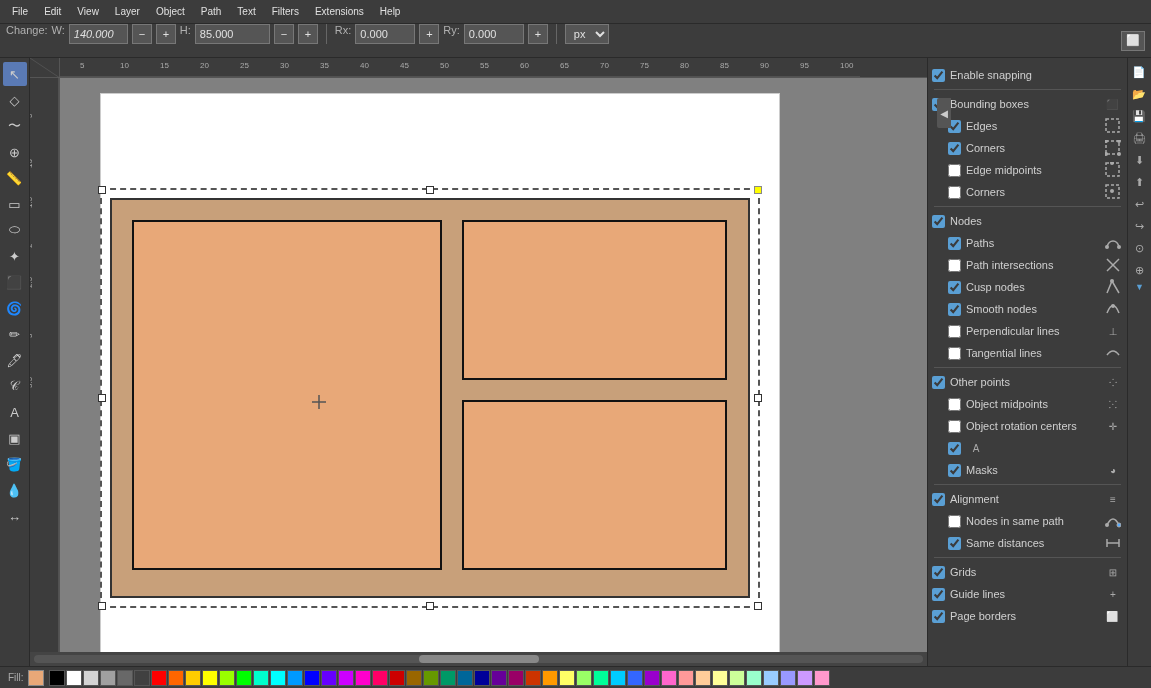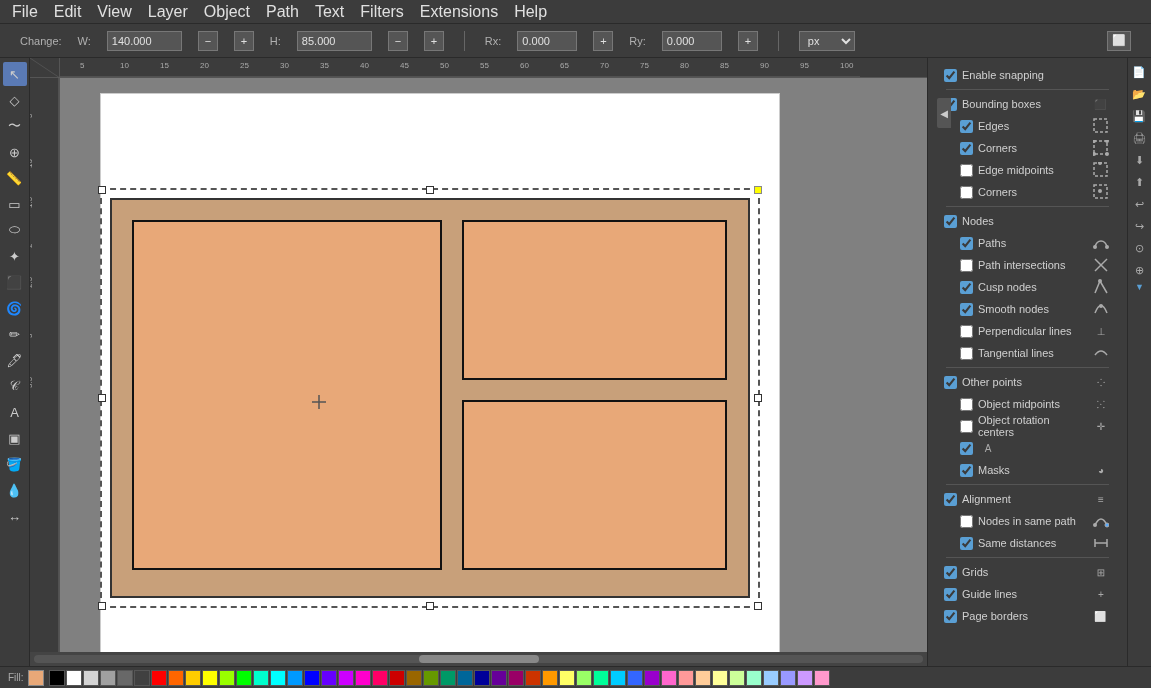--- a/index.html
+++ b/index.html
@@ -1,23 +1,23 @@
 <!DOCTYPE html>
 <html><head>
   <meta charset="utf-8">
   <style>
     * { box-sizing: border-box; margin: 0; padding: 0; }
     body { background: #3c3c3c; font-family: 'Segoe UI', Arial, sans-serif; font-size: 12px; color: #e0e0e0; width: 1151px; height: 688px; overflow: hidden; display: flex; flex-direction: column; }
 
     
     .menu-bar { background: #3c3c3c; display: flex; align-items: center; height: 24px; padding: 0 4px; border-bottom: 1px solid #2a2a2a; flex-shrink: 0; }
-    .menu-item { padding: 2px 8px; cursor: pointer; color: #e0e0e0; font-size: 16px; }
-
-    
-    .toolbar { background: #3c3c3c; display: flex; align-items: center; height: 34px; padding: 0 20px; border-bottom: 1px solid #2a2a2a; flex-shrink: 0; gap: 16px; }
+    .menu-item { padding: 2px 8px; cursor: pointer; color: #e0e0e0; font-size: 10px; }
+
+    
+    .toolbar { background: #3c3c3c; display: flex; height: 34px; padding: 0 6px; border-bottom: 1px solid #2a2a2a; flex-shrink: 0; gap: 4px; }
     .toolbar-label { color: #b0b0b0; font-size: 11px; }
     .toolbar-input { background: #555; border: 1px solid #777; color: #e0e0e0; height: 20px; width: 70px; padding: 0 4px; font-size: 11px; }
     .toolbar-btn { background: #555; border: 1px solid #777; color: #e0e0e0; height: 20px; width: 20px; display: flex; align-items: center; justify-content: center; cursor: pointer; font-size: 11px; }
     .toolbar-sep { width: 1px; height: 20px; background: #666; margin: 0 4px; }
 
     
     .main-area { display: flex; flex: 1; overflow: hidden; }
 
     
     .tools-panel { width: 30px; background: #3c3c3c; border-right: 1px solid #2a2a2a; display: flex; flex-direction: column; align-items: center; padding: 4px 0; gap: 2px; flex-shrink: 0; }
@@ -31,21 +31,21 @@
     .ruler-h { flex: 1; height: 20px; background: #3c3c3c; border-bottom: 1px solid #555; overflow: hidden; position: relative; }
     .canvas-row { display: flex; flex: 1; overflow: hidden; }
     .ruler-v { width: 30px; background: #3c3c3c; border-right: 1px solid #555; overflow: hidden; position: relative; flex-shrink: 0; }
     .canvas { flex: 1; background: #808080; overflow: hidden; position: relative; }
     
     .canvas-grid { position: absolute; left: 0; top: 0; width: 100%; height: 100%; opacity: 0.4; background-image: linear-gradient(#80c0ff 1px, transparent 1px), linear-gradient(90deg, #80c0ff 1px, transparent 1px); background-size: 20px 20px; }
     
     .sel-handle { position: absolute; width: 8px; height: 8px; background: white; border: 1px solid #333; }
 
     
-    .right-panel { width: 200px; background: #3c3c3c; border-left: 1px solid #2a2a2a; overflow-y: auto; flex-shrink: 0; padding: 6px 12px; }
+    .right-panel { width: 200px; background: #3c3c3c; border-left: 1px solid #2a2a2a; overflow-y: auto; flex-shrink: 0; padding: 6px 0; }
     .snap-row { display: flex; align-items: center; gap: 5px; padding: 2px 4px; height: 22px; }
     .snap-row.sub { padding-left: 20px; }
     .snap-checkbox { width: 13px; height: 13px; accent-color: #5a9fd4; flex-shrink: 0; }
     .snap-label { font-size: 11px; color: #d0d0d0; flex: 1; }
     .snap-icon { width: 20px; height: 20px; display: flex; align-items: center; justify-content: center; color: #aaa; font-size: 10px; flex-shrink: 0; }
     .sep-line { height: 1px; background: #555; margin: 3px 6px; }
 
     
     .icon-strip { width: 24px; background: #3c3c3c; border-left: 1px solid #2a2a2a; display: flex; flex-direction: column; align-items: center; padding: 4px 0; gap: 2px; flex-shrink: 0; }
     .icon-strip-btn { width: 20px; height: 20px; display: flex; align-items: center; justify-content: center; cursor: pointer; color: #aaa; font-size: 11px; }
@@ -77,36 +77,36 @@
   <div class="menu-item">Path</div>
   <div class="menu-item">Text</div>
   <div class="menu-item">Filters</div>
   <div class="menu-item">Extensions</div>
   <div class="menu-item">Help</div>
 </div>
 
 <div class="toolbar">
   <span class="toolbar-label">Change:</span>
   <span class="toolbar-label">W:</span>
-  <input class="toolbar-input" style="width: 75px;" value="140.000">
+  <input class="toolbar-input" style="width: 59px; font-style: italic;" value="140.000">
   <div class="toolbar-btn">−</div>
   <div class="toolbar-btn">+</div>
   <span class="toolbar-label">H:</span>
   <input class="toolbar-input" style="width: 75px;" value="85.000">
   <div class="toolbar-btn">−</div>
   <div class="toolbar-btn">+</div>
   <div class="toolbar-sep"></div>
   <span class="toolbar-label">Rx:</span>
   <input class="toolbar-input" style="width: 60px;" value="0.000">
   <div class="toolbar-btn">+</div>
   <span class="toolbar-label">Ry:</span>
   <input class="toolbar-input" style="width: 60px;" value="0.000">
   <div class="toolbar-btn">+</div>
   <div class="toolbar-sep"></div>
-  <select class="toolbar-input" style="width:56px;"><option>px</option></select>
+  <select class="toolbar-input" style="width:44px;"><option>px</option></select>
   <div style="margin-left:auto; display:flex; align-items:center; gap:2px;">
     <div class="toolbar-btn" style="width:24px;">⬜</div>
   </div>
 </div>
 
 <div class="main-area" style="position:relative;">
 
   <div class="tools-panel">
     <div class="tool-btn active">↖</div>
     <div class="tool-btn">◇</div>

